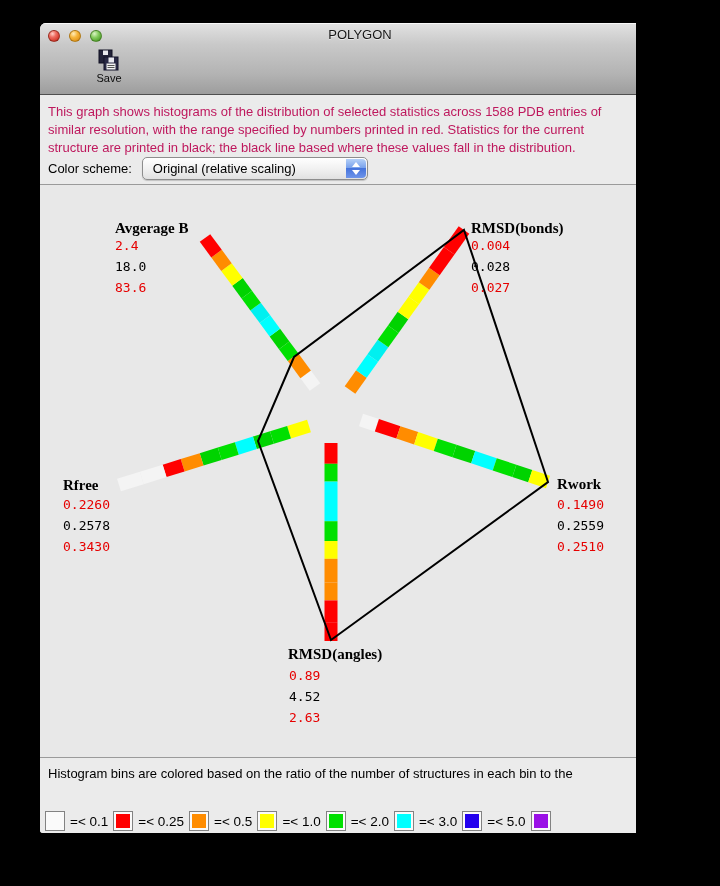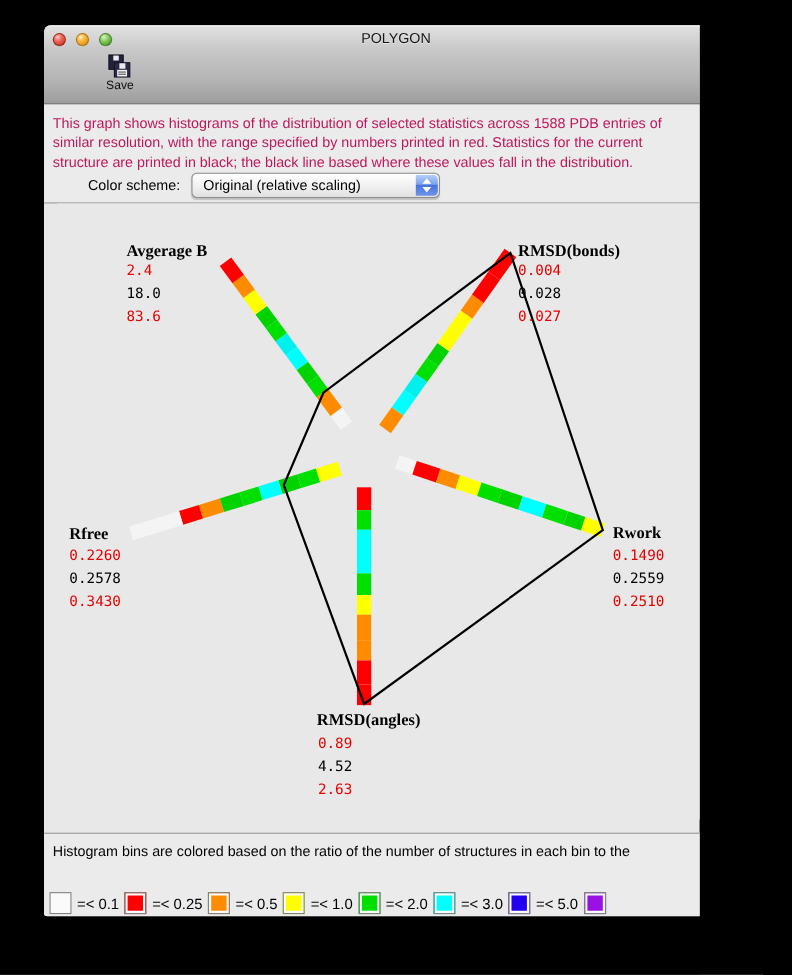--- a/index.html
+++ b/index.html
@@ -28,21 +28,21 @@
   .pill{position:absolute;right:12px;top:7px;width:21px;height:11px;border-radius:6px;
         border:1px solid #6e6e6e;background:linear-gradient(#fdfdfd,#bdbdbd);box-sizing:border-box;}
   .toolbar{position:absolute;left:0;top:23px;right:11px;height:48px;margin-left:30px;}
   .save-btn{position:absolute;left:10px;top:3px;width:58px;display:flex;flex-direction:column;
             align-items:center;gap:1px;cursor:default;}
   .save-btn .lbl{font-size:11px;color:#0d0d0d;}
   
   .desc-panel{position:absolute;left:0;top:72px;right:0;height:89px;background:#ebebeb;
               border-bottom:1px solid #9a9a9a;}
   .desc-text{position:absolute;left:8px;top:8px;right:6px;font-size:13px;line-height:18px;color:#be185d;}
-  .scheme-row{position:absolute;left:8px;top:62px;display:flex;align-items:center;margin-left:32px;}
+  .scheme-row{position:absolute;left:8px;top:62px;display:flex;align-items:center;}
   .scheme-row label{font-size:13px;margin-right:10px;}
   .popup{position:relative;width:226px;height:23px;border:1px solid #8d8d8d;border-radius:5px;
          background:linear-gradient(#ffffff,#f0f0f0 55%,#e1e1e1);box-sizing:border-box;
          display:flex;align-items:center;padding-left:10px;font-size:13px;
          box-shadow:0 1px 1px rgba(0,0,0,.18);}
   .stepper{position:absolute;right:1px;top:1px;bottom:1px;width:20px;border-radius:0 4px 4px 0;
            background:linear-gradient(180deg,#b4d0f8 0%,#7ba3ec 45%,#4674dc 50%,#6f95ea 100%);
            display:flex;flex-direction:column;align-items:center;justify-content:center;gap:3px;}
   .tri{width:0;height:0;border-left:4px solid transparent;border-right:4px solid transparent;}
   .tri.up{border-bottom:5px solid #fff;}

